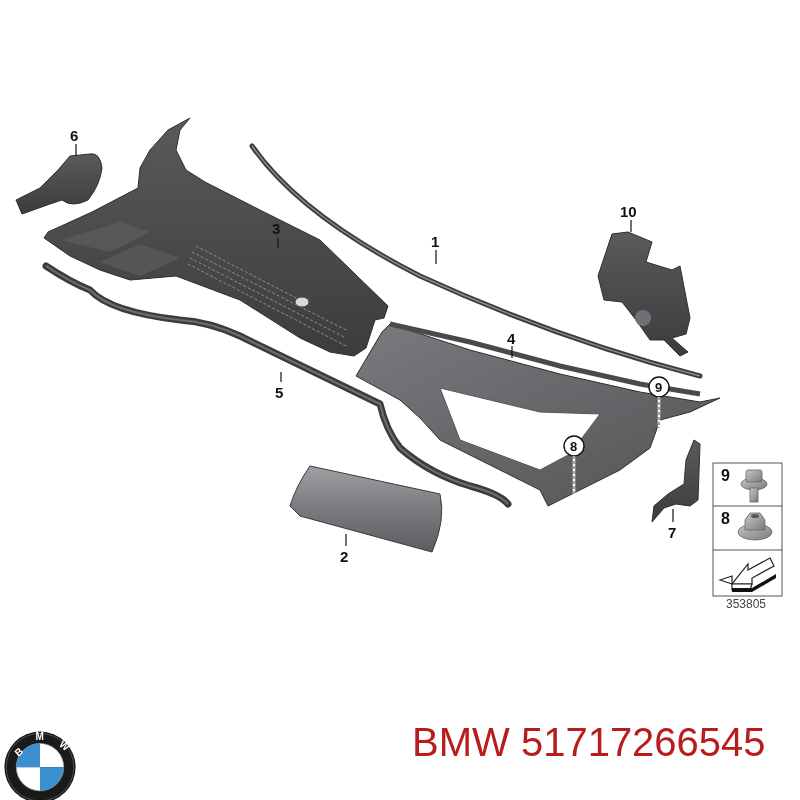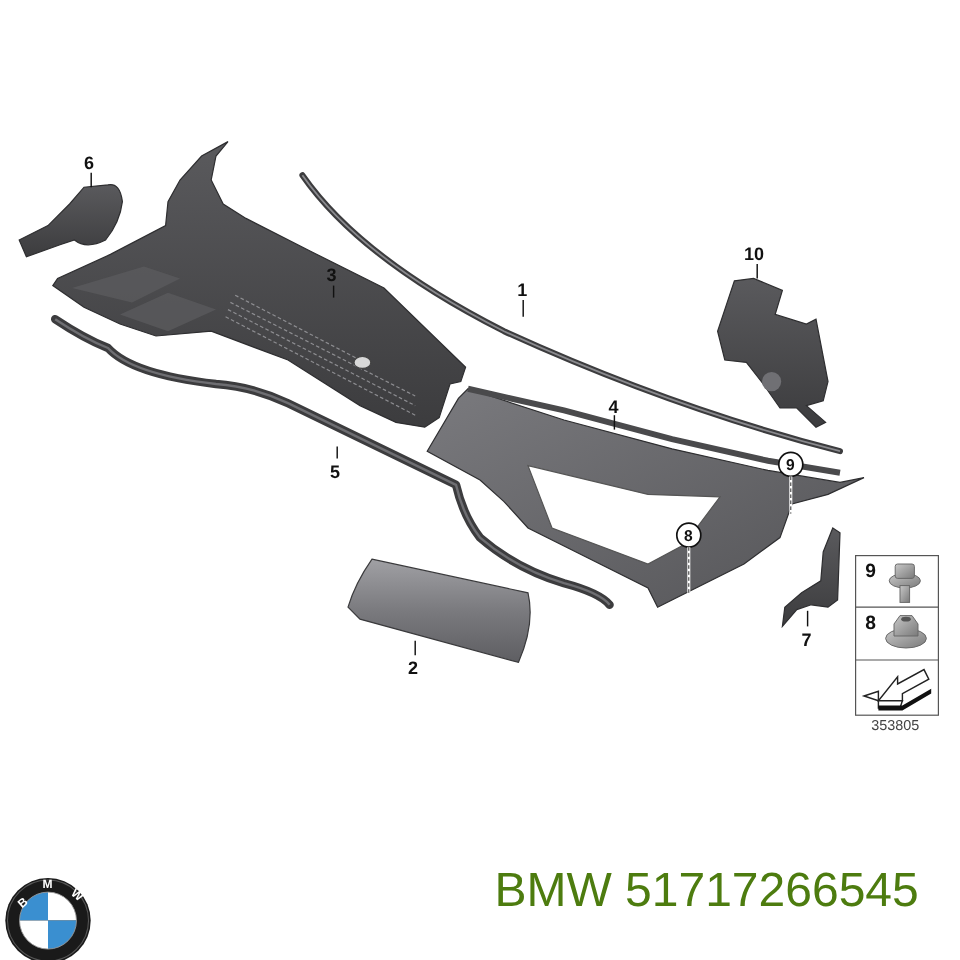--- a/index.html
+++ b/index.html
@@ -2,21 +2,21 @@
 <html><head>
 <meta charset="utf-8">
 <style>
   html, body { margin: 0; padding: 0; background: #ffffff; }
   body { width: 800px; height: 800px; position: relative; overflow: hidden; font-family: "Liberation Sans", sans-serif; }
   #diagram { position: absolute; left: 0; top: 0; width: 800px; height: 800px; }
   .callout { font-family: "Liberation Sans", sans-serif; font-weight: bold; font-size: 15px; fill: #111111; }
   .callout-circled { font-family: "Liberation Sans", sans-serif; font-weight: bold; font-size: 13px; fill: #111111; }
   .legend-num { font-family: "Liberation Sans", sans-serif; font-weight: bold; font-size: 16px; fill: #111111; }
   .diagram-code { font-family: "Liberation Sans", sans-serif; font-size: 12px; fill: #444444; }
-  .footer-text { position: absolute; left: 412px; top: 720px; font-size: 40px; color: #4d7c0f; letter-spacing: 0px; white-space: nowrap; font-family: "Liberation Sans", sans-serif; }
+  .footer-text { position: absolute; left: 412px; top: 720px; font-size: 40px; color: #b91c1c; letter-spacing: 0px; white-space: nowrap; font-family: "Liberation Sans", sans-serif; }
   .footer-text span { display: inline-block; }
   .logo { position: absolute; left: 0; top: 727px; width: 80px; height: 73px; }
 </style>
 </head>
 <body>
 
 <svg id="diagram" viewBox="0 0 800 800" xmlns="http://www.w3.org/2000/svg">
   <defs>
     <linearGradient id="gDark" x1="0" y1="0" x2="0" y2="1">
       <stop offset="0" stop-color="#5a5a5d"></stop>

